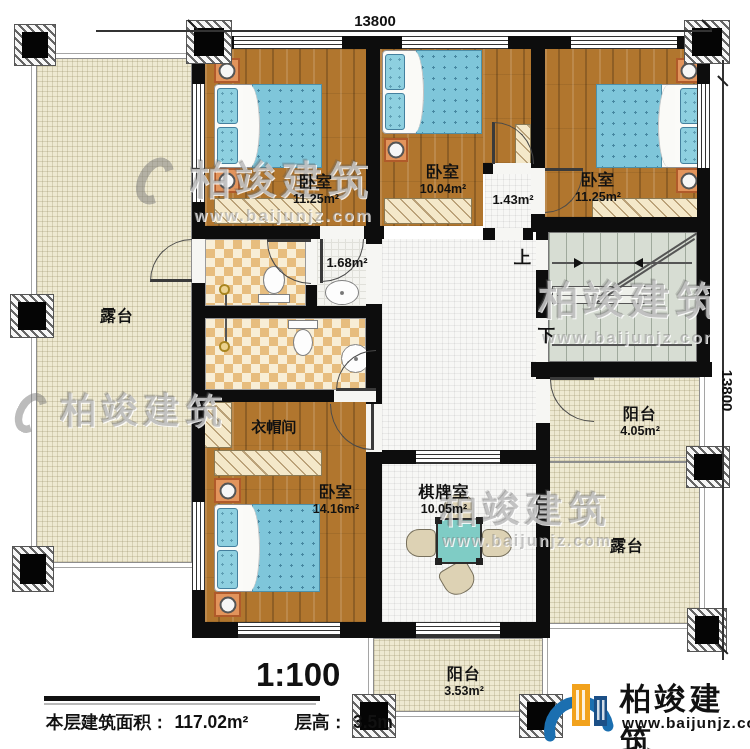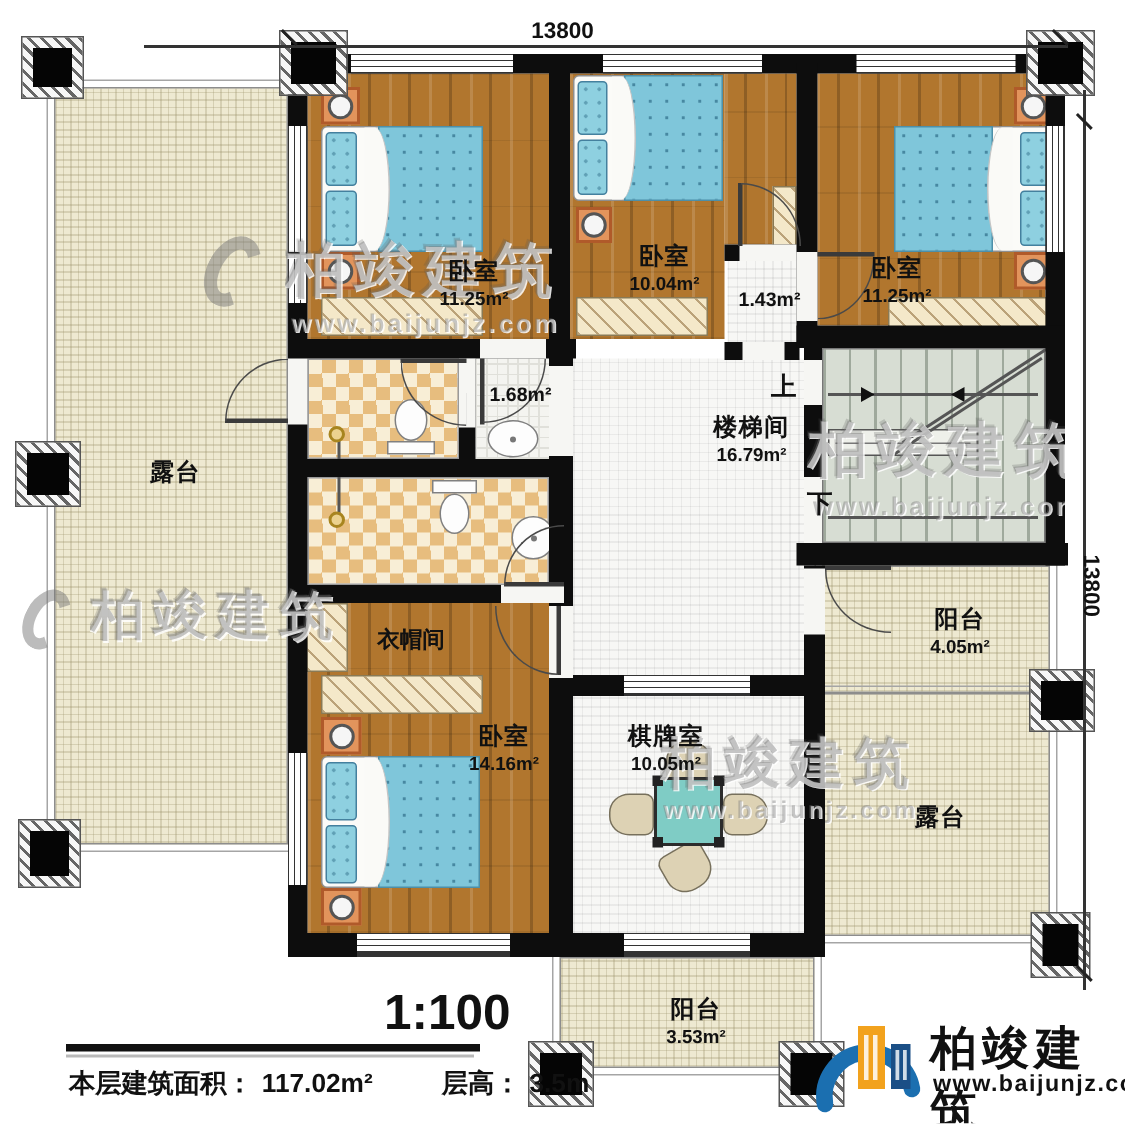--- a/index.html
+++ b/index.html
@@ -303,24 +303,20 @@
   <div class="rlabel" style="left:554px;top:170px;width:88px;">
     <span class="rname">卧室</span>
     <span class="rarea">11.25m²</span>
   </div>
   <div class="rlabel" style="left:482px;top:192px;width:62px;">
     <span class="rarea" style="font-size:13px;">1.43m²</span>
   </div>
   <div class="rlabel" style="left:316px;top:255px;width:62px;">
     <span class="rarea" style="font-size:13px;">1.68m²</span>
   </div>
-  <div class="rlabel" style="left:458px;top:276px;width:86px;">
-    <span class="rname">楼梯间</span>
-    <span class="rarea">16.79m²</span>
-  </div>
   <div class="updown" style="left:514px;top:246px;">上</div>
   <div class="updown" style="left:538px;top:324px;">下</div>
   <div class="rlabel" style="left:238px;top:418px;width:72px;">
     <span class="rname-sm">衣帽间</span>
   </div>
   <div class="rlabel" style="left:292px;top:482px;width:88px;">
     <span class="rname">卧室</span>
     <span class="rarea">14.16m²</span>
   </div>
   <div class="rlabel" style="left:404px;top:482px;width:80px;">

